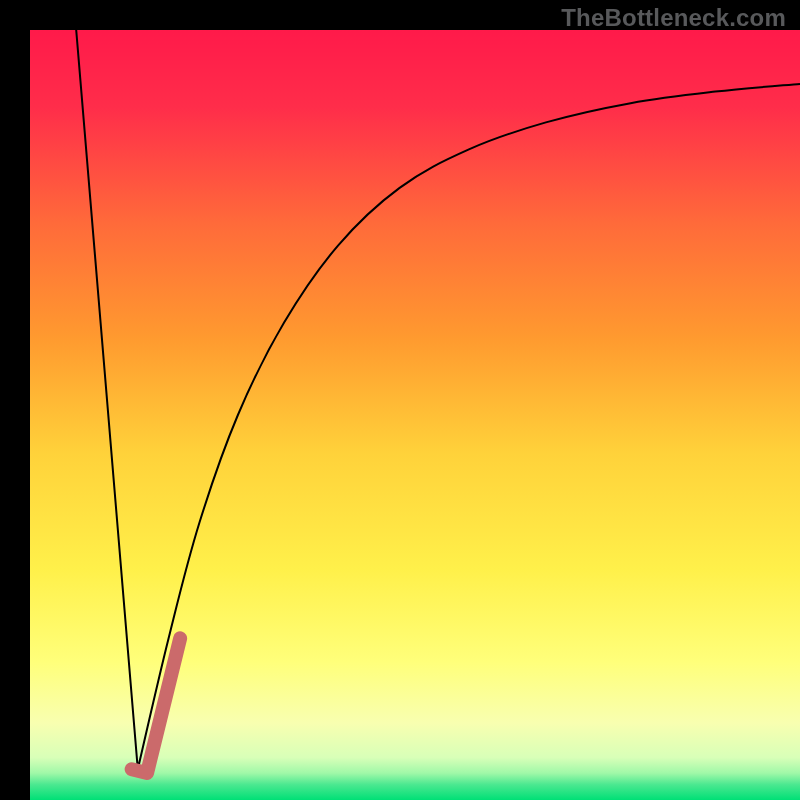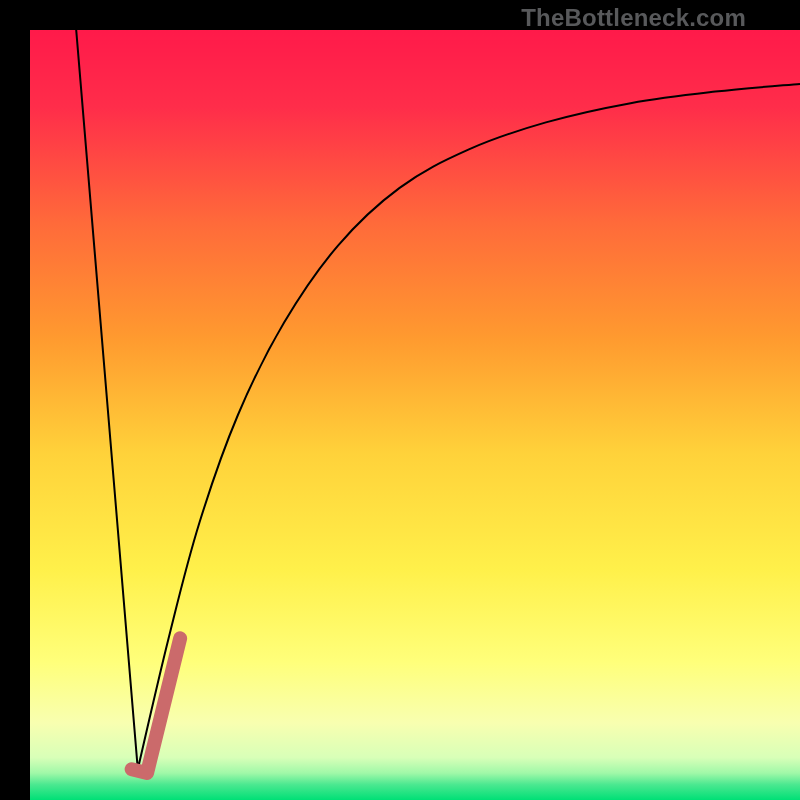--- a/index.html
+++ b/index.html
@@ -8,20 +8,21 @@
     width: 800px;
     height: 800px;
     background: #000;
     overflow: hidden;
   }
   .outer {
     position: relative;
     width: 756px;
     height: 800px;
     background: #000;
+    padding-left: 40px;
   }
   .watermark {
     position: absolute;
     top: 4px;
     right: 10px;
     font-family: Arial, Helvetica, sans-serif;
     font-size: 24px;
     font-weight: 600;
     color: #58595b;
     letter-spacing: 0.2px;

